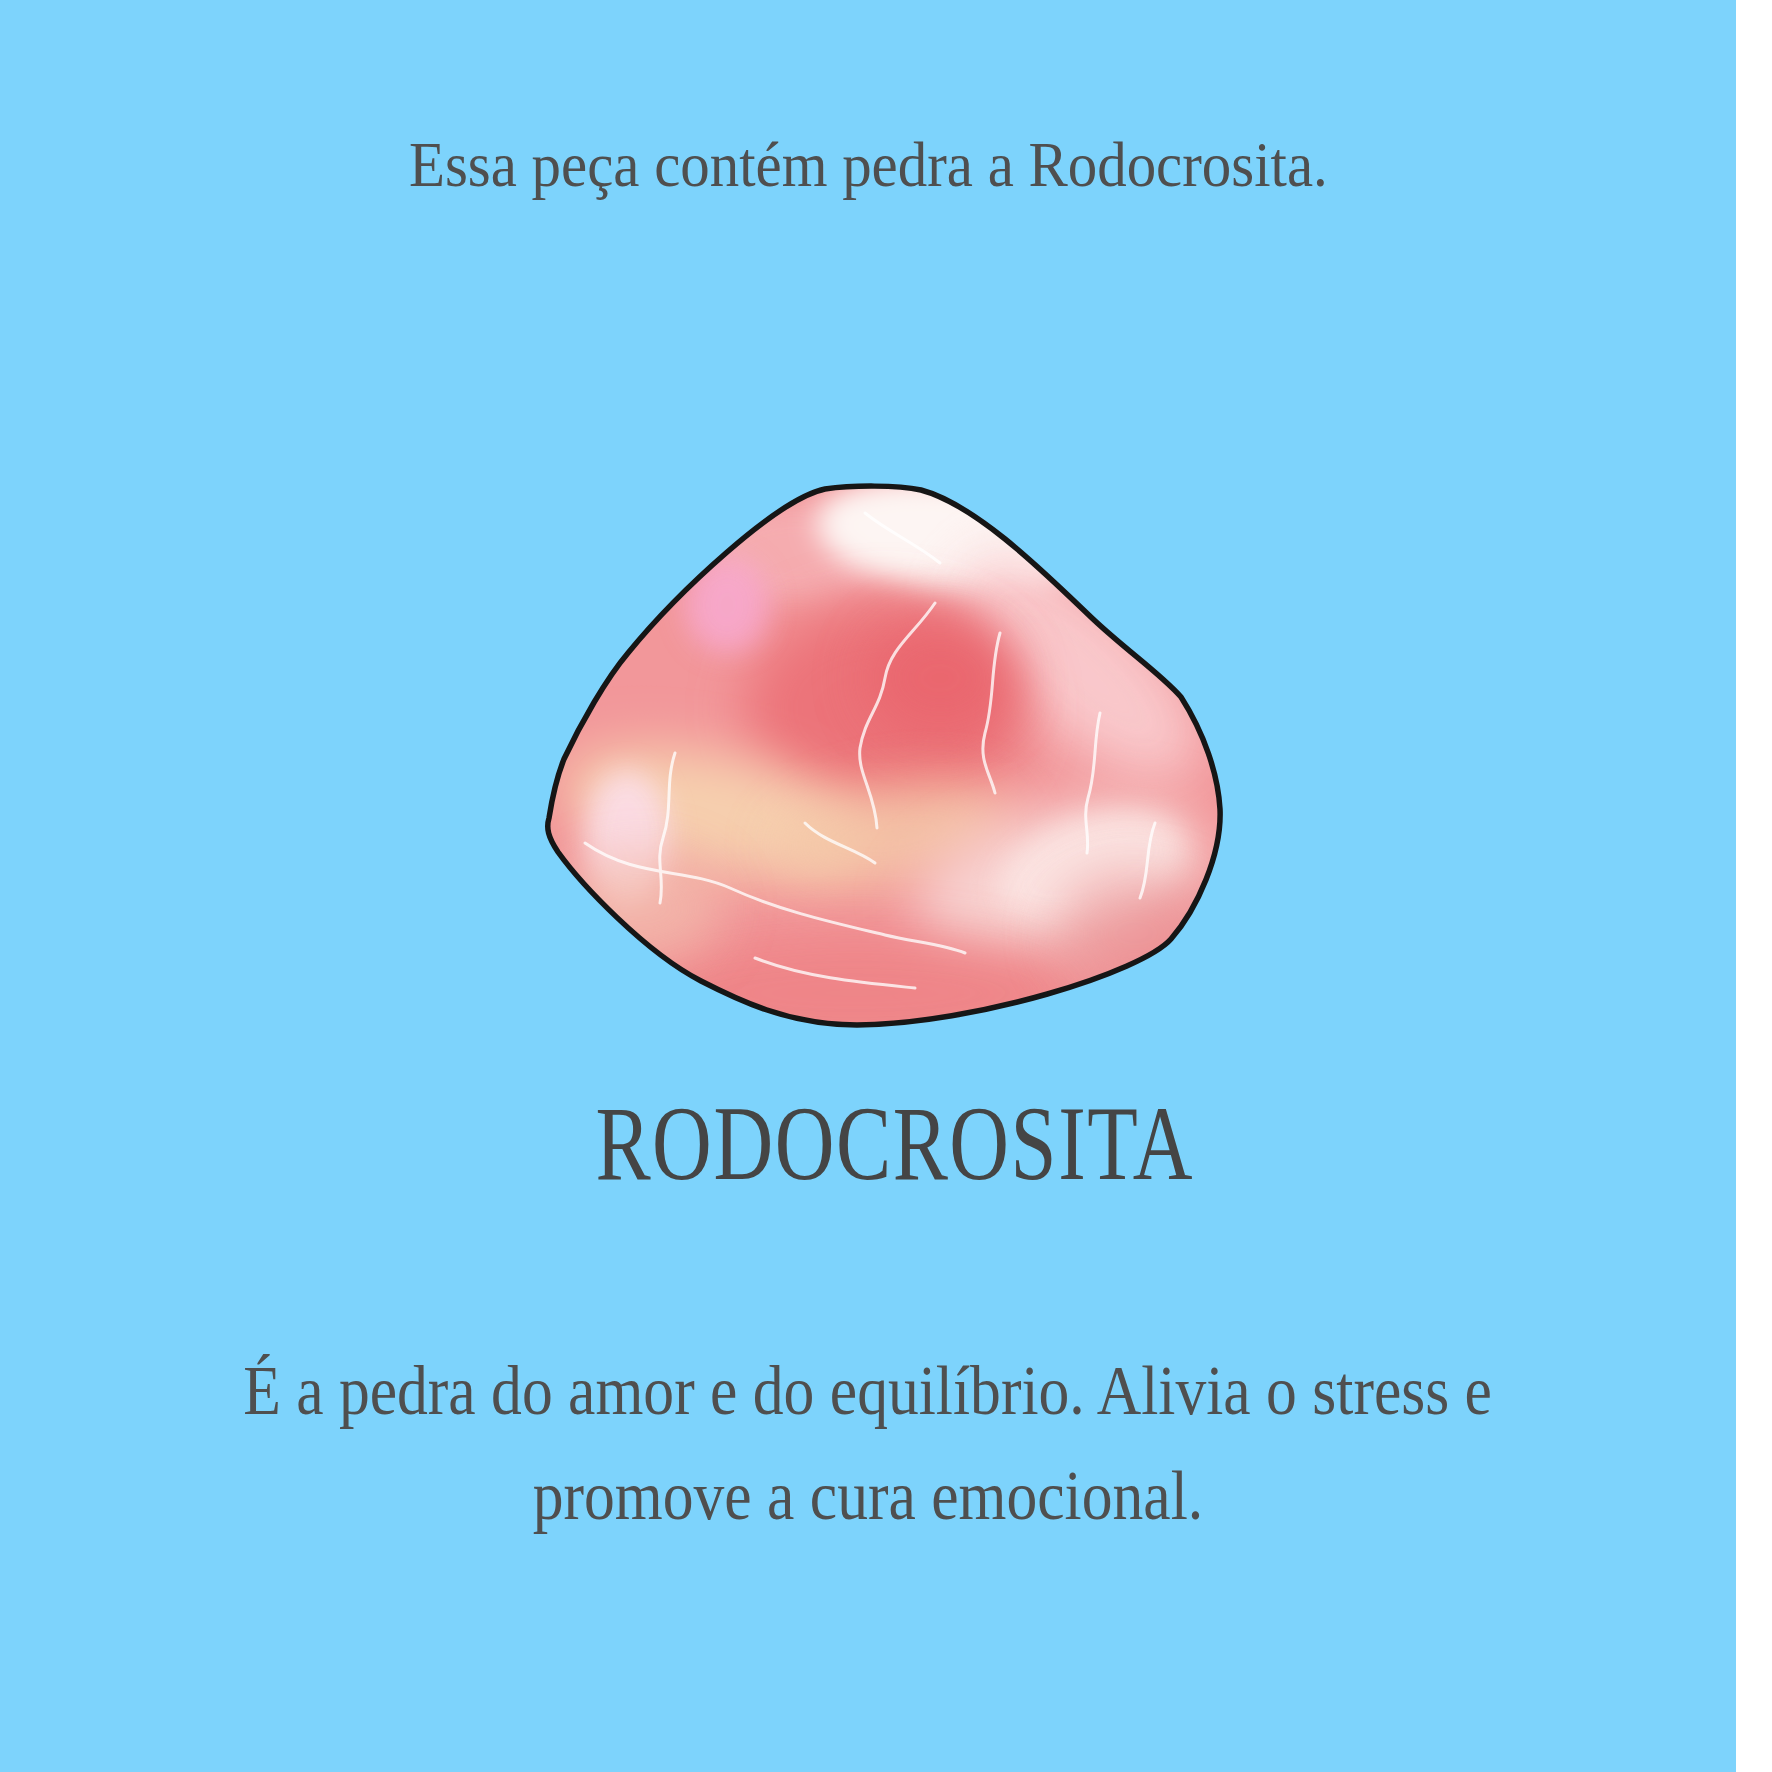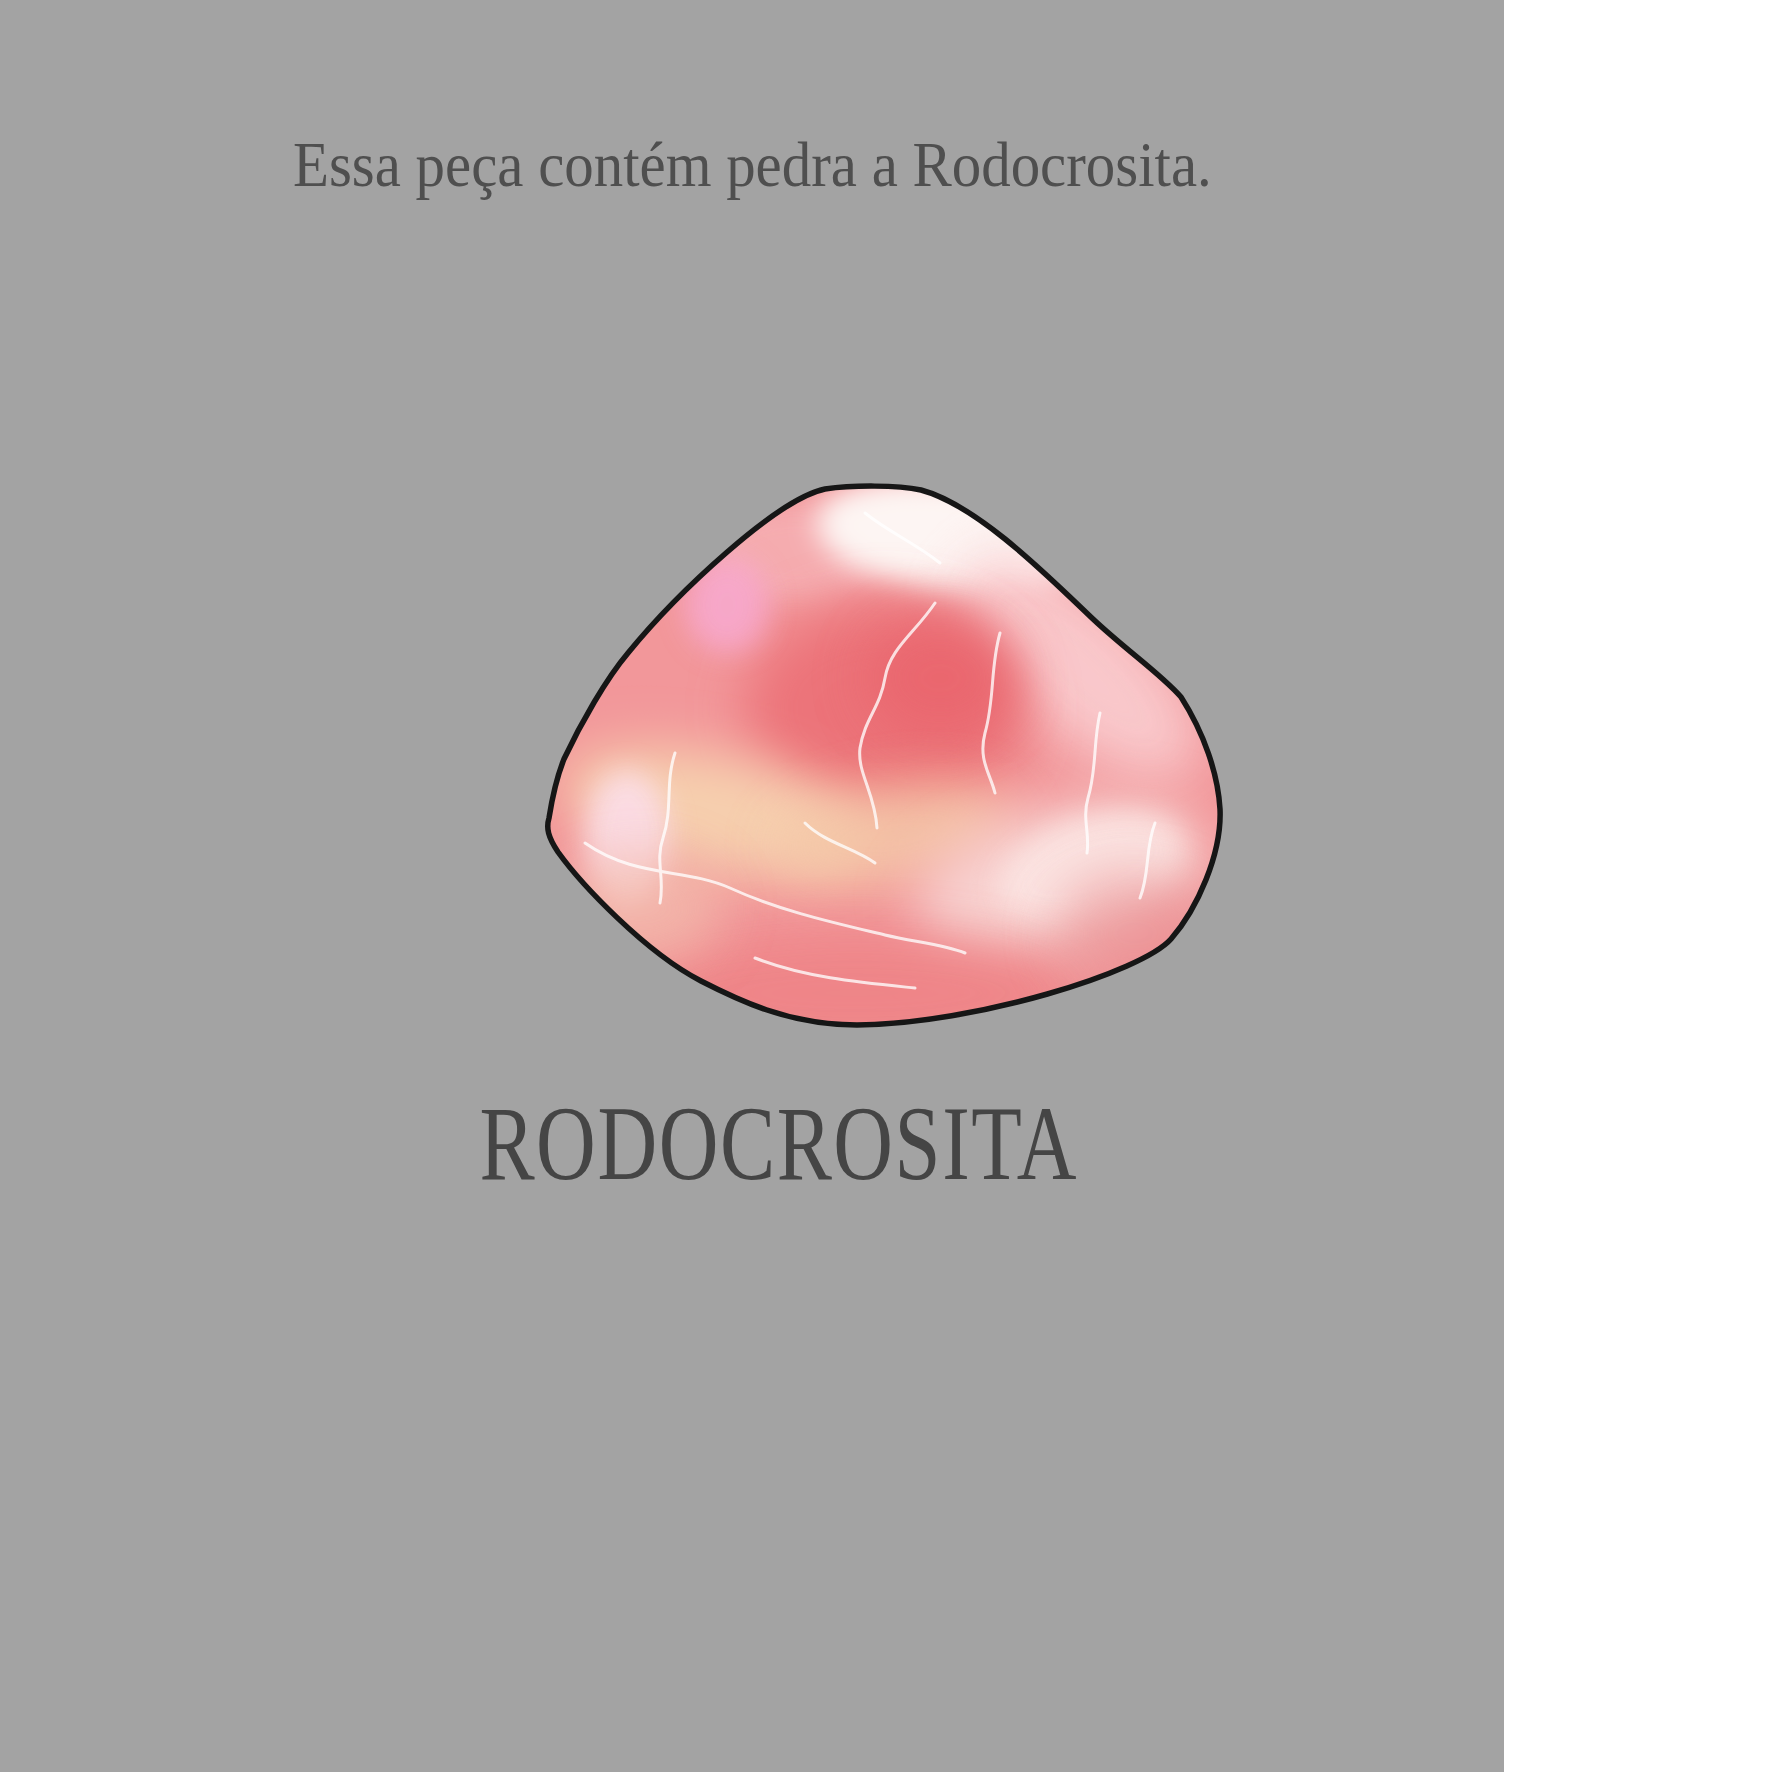--- a/index.html
+++ b/index.html
@@ -1,19 +1,19 @@
 <!DOCTYPE html>
 <html><head>
 <meta charset="utf-8">
 <style>
   html,body{margin:0;padding:0;background:#ffffff;}
   .card{
     position:relative;
-    width:1504px;height:1772px;
-    background:#a3a3a3;
+    width:1736px;height:1772px;
+    background:#7dd3fc;
     overflow:hidden;
     font-family:"Liberation Serif","DejaVu Serif",serif;
   }
   .textline{display:block;white-space:nowrap;}
   .squeeze{display:inline-block;transform-origin:50% 50%;}
 
   .intro{
     position:absolute;top:118px;left:0;width:100%;
     text-align:center;
     font-size:64px;line-height:93px;
@@ -99,14 +99,18 @@
       </g>
 
       <path fill="none" stroke-width="5.5" stroke-linejoin="round" d="M 280 6 C 308 2, 352 2, 376 7 C 432 22, 502 92, 548 136 C 582 168, 616 191, 636 214 C 659 250, 673 291, 675 326 C 677 371, 652 426, 626 456 C 597 489, 430 541, 312 542 C 243 542, 191 516, 156 498 C 100 469, 36 401, 13 369 C 3 354, 1 345, 4 335 C 7 316, 11 296, 19 276 C 36 240, 61 196, 83 170 C 132 110, 232 16, 280 6 Z" stroke="#161616"></path>
     </svg>
   </div>
 
   <div class="stone-title">
     <span class="squeeze">RODOCROSITA</span>
   </div>
 
+  <div class="description">
+    <span class="textline"><span class="squeeze">É a pedra do amor e do equilíbrio. Alivia o stress e</span></span>
+    <span class="textline"><span class="squeeze">promove a cura emocional.</span></span>
+  </div>
 
 </div>
 
 </body></html>

